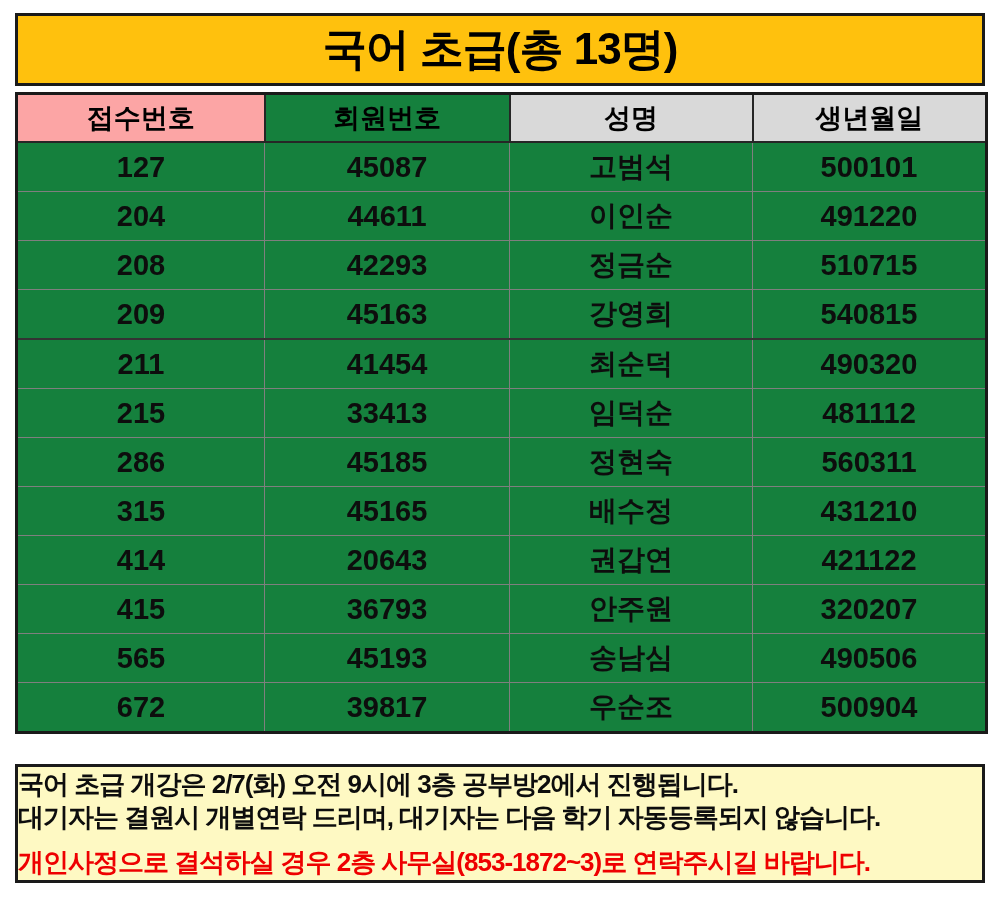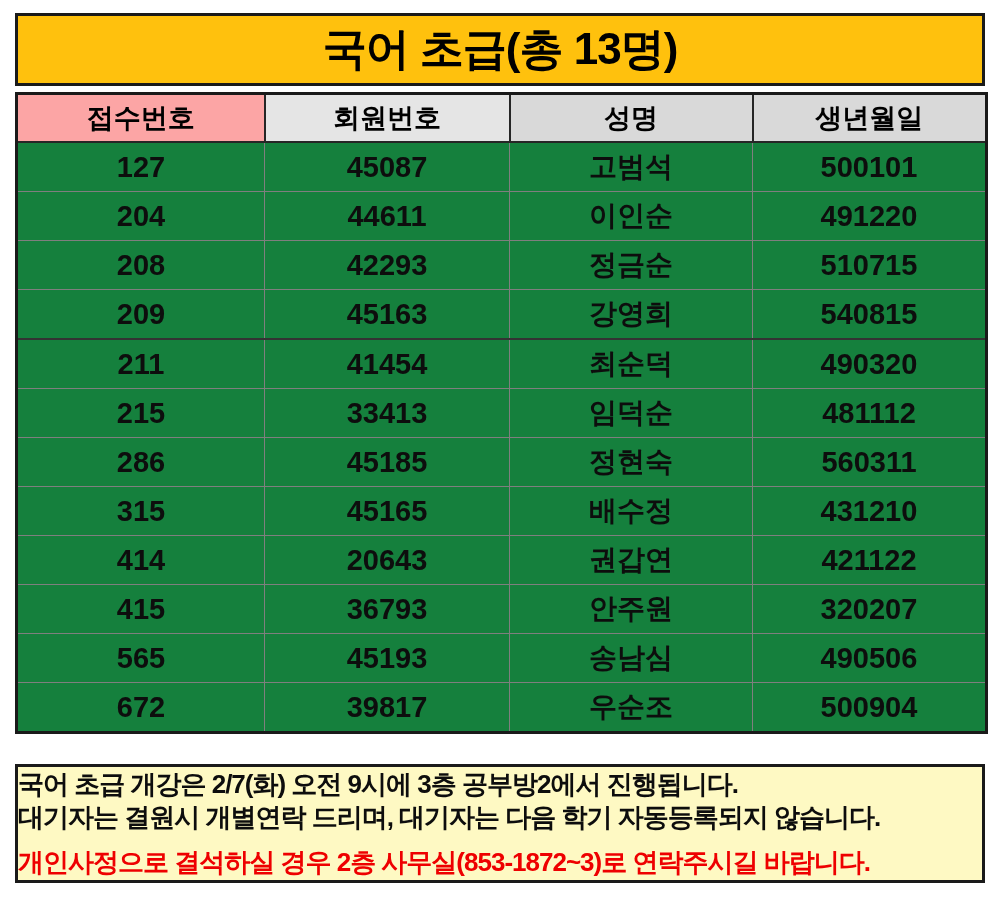--- a/index.html
+++ b/index.html
@@ -118,21 +118,21 @@
     <table class="roster">
       <colgroup>
         <col style="width:248px">
           <col style="width:245px">
           <col style="width:243px">
           <col style="width:234px">
       </colgroup>
       <thead>
         <tr>
           <th style="background: #fca5a5;">접수번호</th>
-          <th style="background: #e5e5e5;">회원번호</th>
+          <th style="background: #15803d;">회원번호</th>
           <th style="background: rgb(217, 217, 217);">성명</th>
           <th style="background: rgb(217, 217, 217);">생년월일</th>
         </tr>
       </thead>
       <tbody id="roster-body">
           <tr>
             <td>127</td>
             <td>45087</td>
             <td class="name-cell">고범석</td>
             <td>500101</td>

